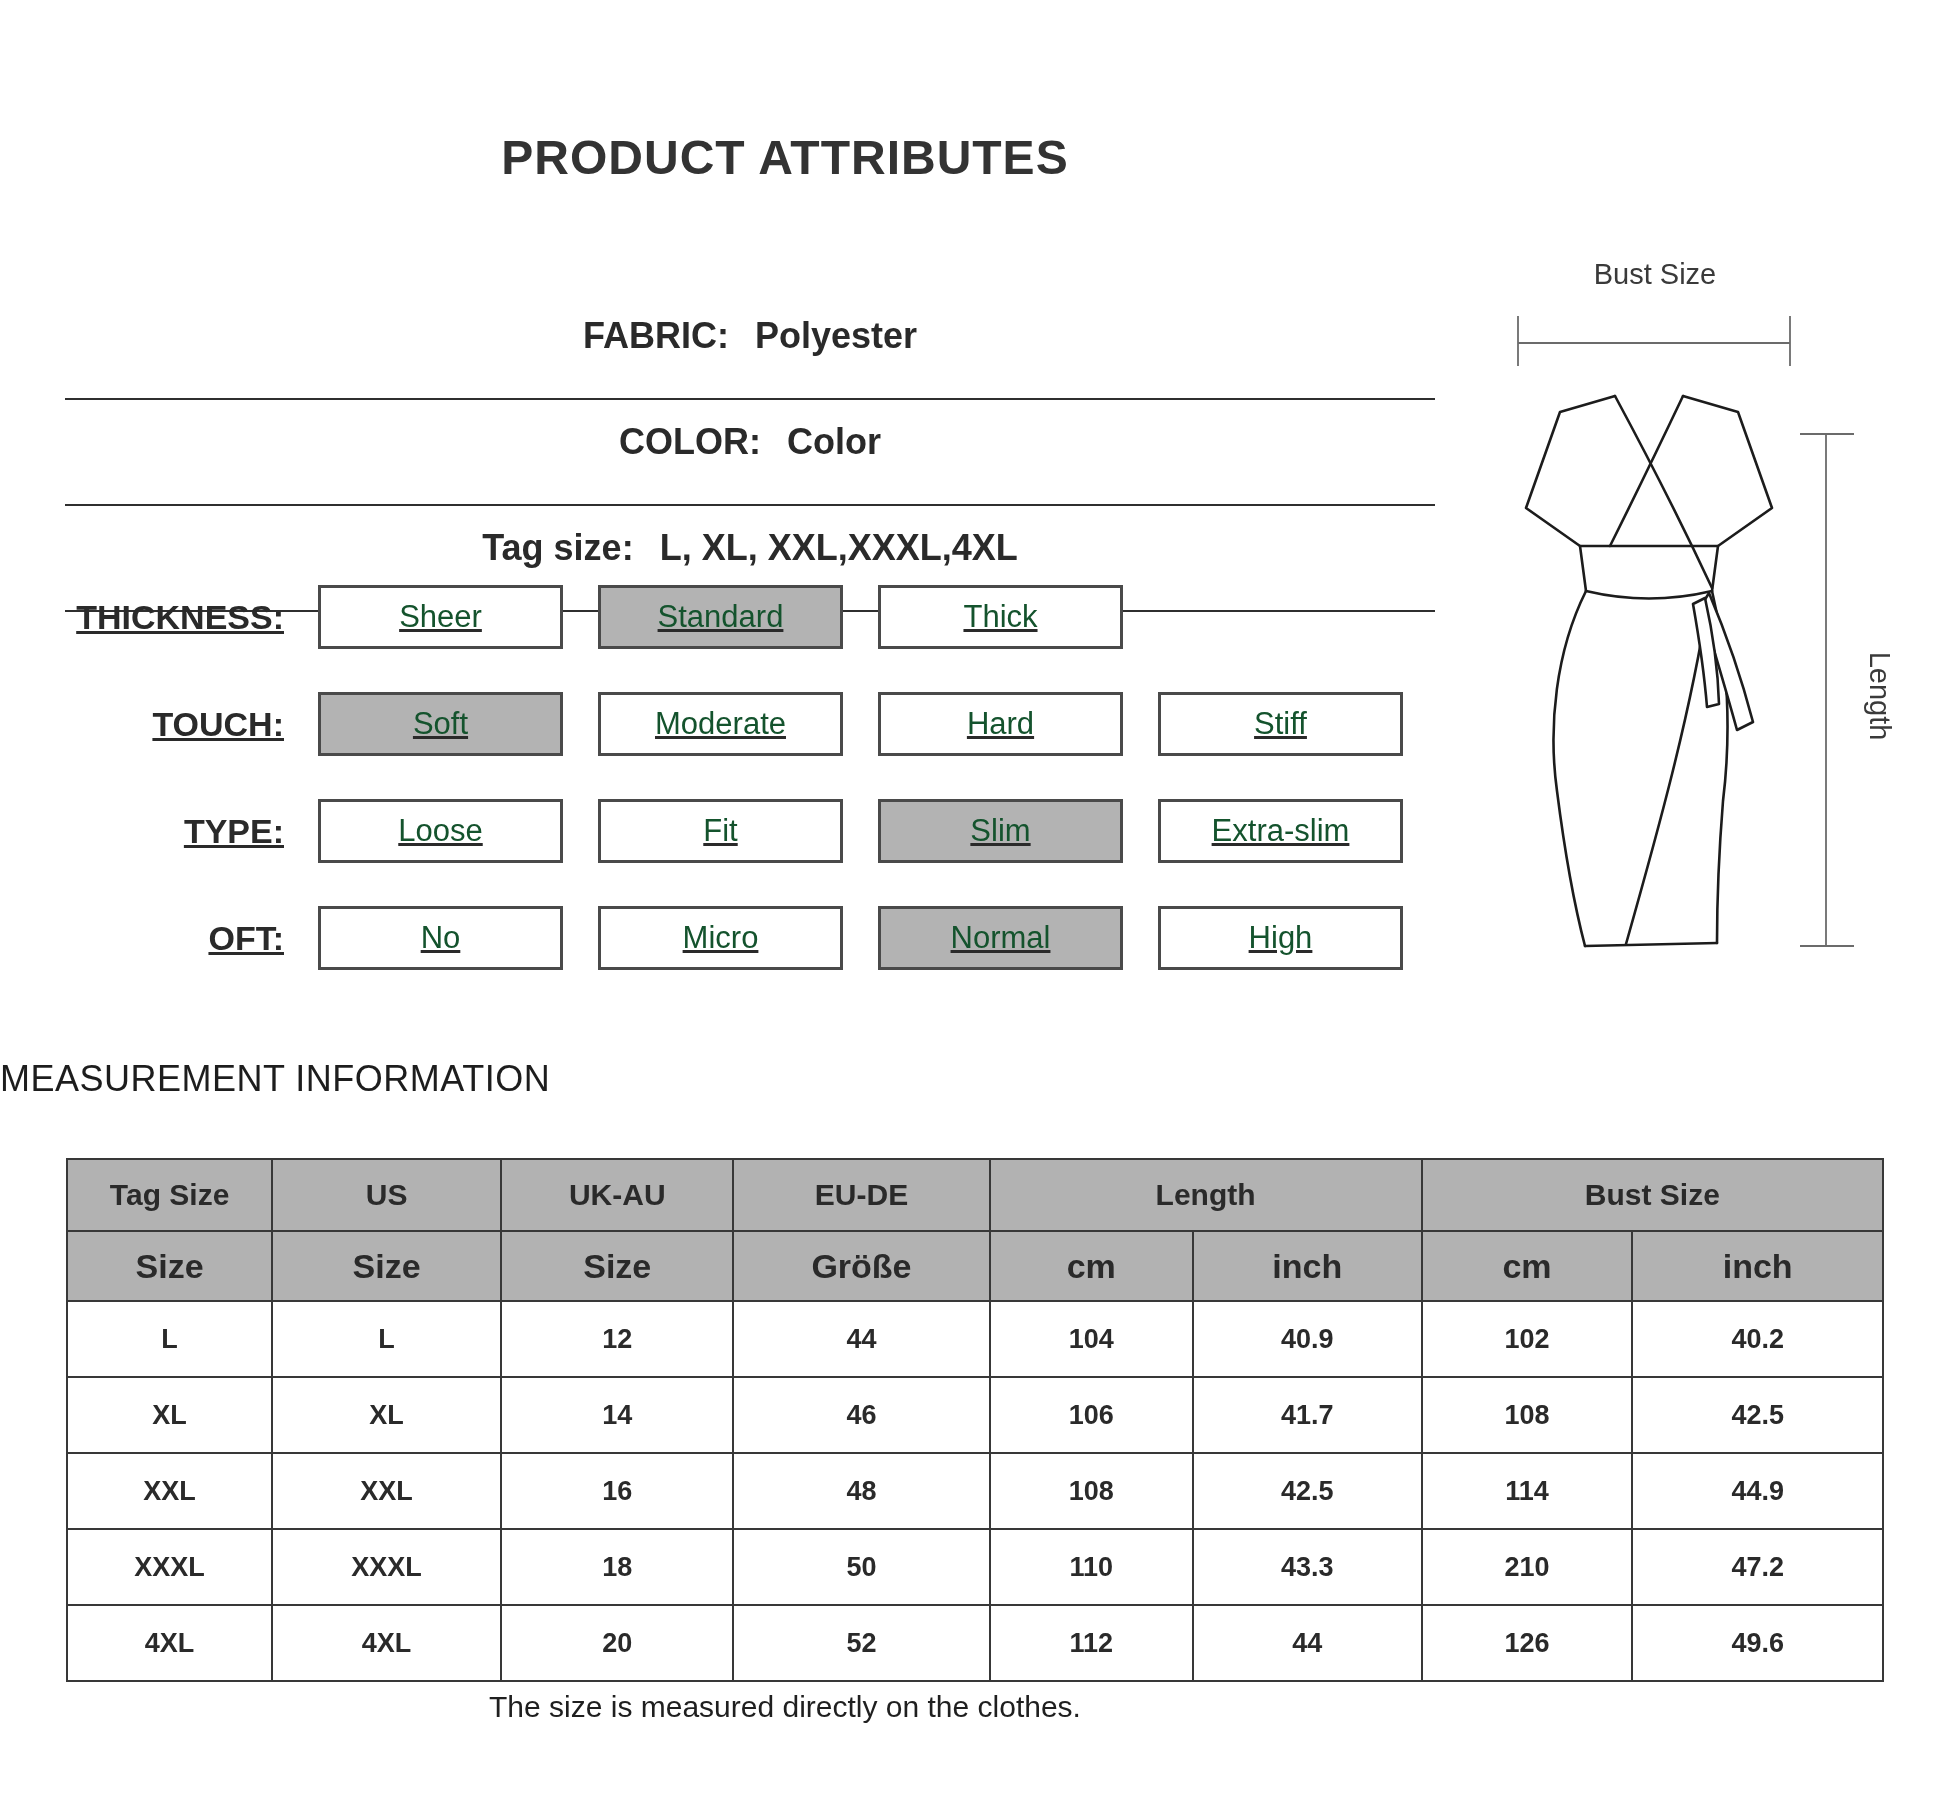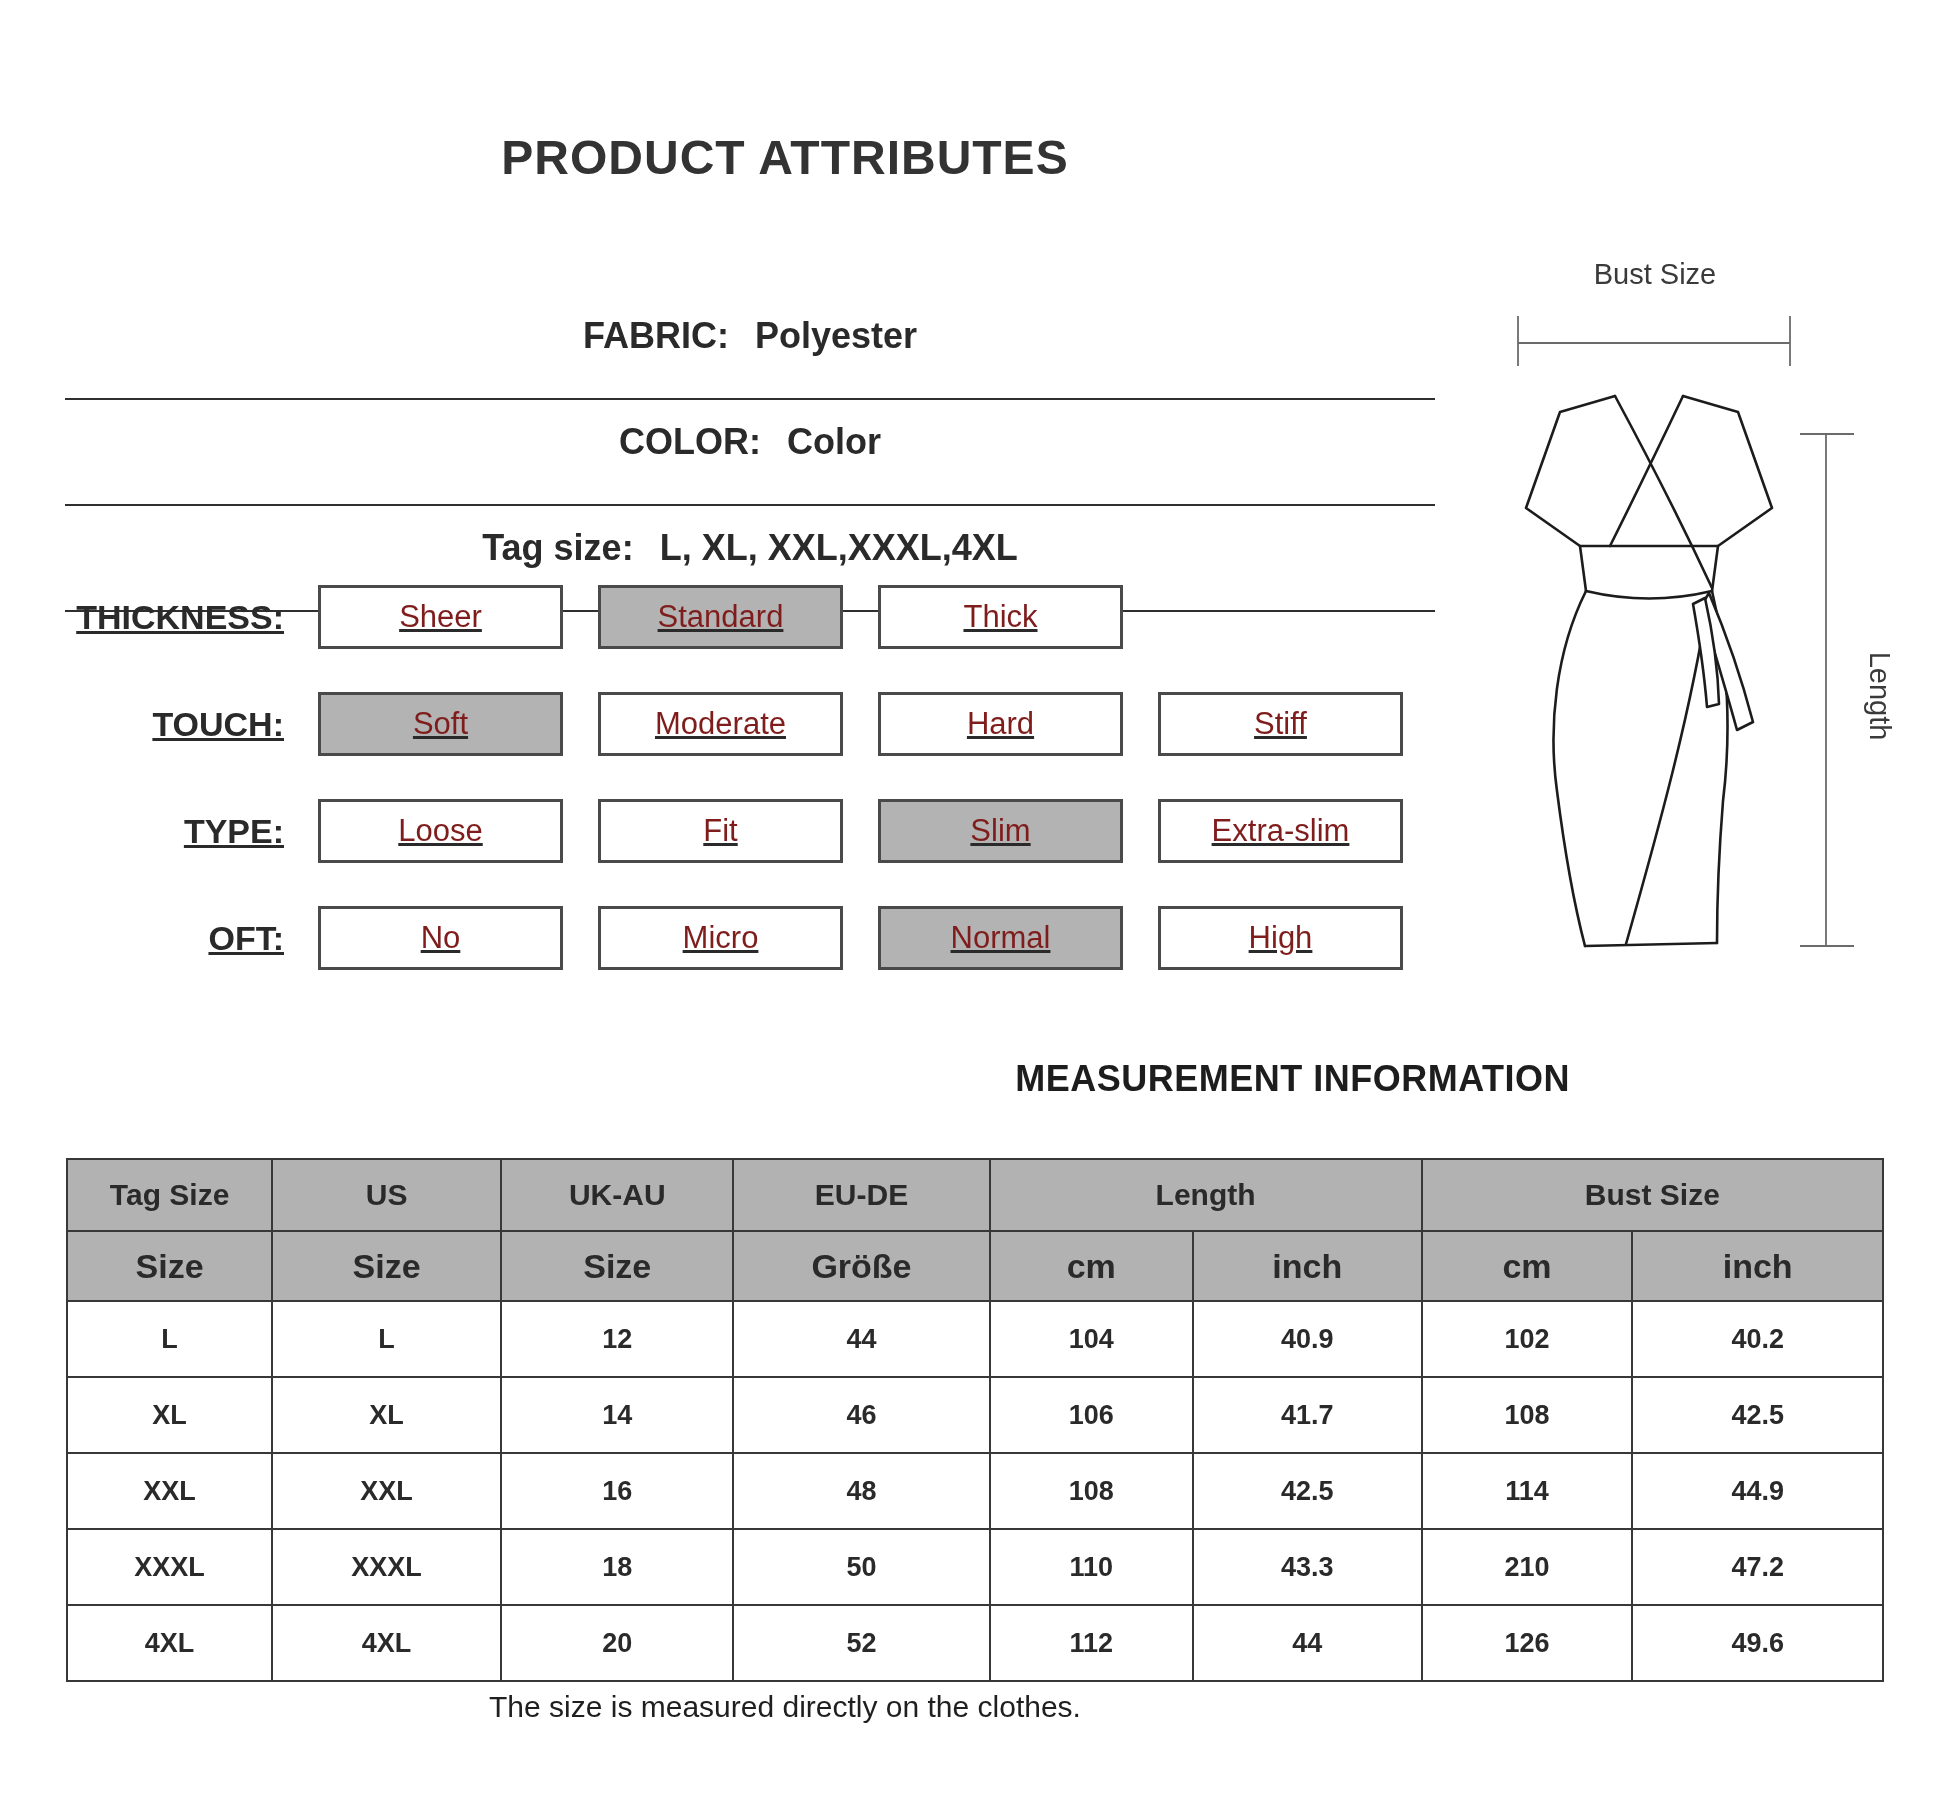--- a/index.html
+++ b/index.html
@@ -14,28 +14,28 @@
             border-bottom:2.5px solid #2f2f2f;font-size:36px;font-weight:bold;line-height:36px;justify-content:center;}
   .spec-label{white-space:nowrap;}
   .spec-value{white-space:nowrap;}
   
   .attrs{position:absolute;left:0px;top:584px;text-decoration:underline;}
   .attr-row{display:flex;align-items:center;margin-bottom:41px;height:66px;}
   .attr-label{width:318px;text-align:right;font-weight:bold;font-size:34px;padding-right:34px;
               box-sizing:border-box;white-space:nowrap;}
   .attr-options{display:flex;gap:35px;}
   .opt-box{width:245px;height:64px;box-sizing:border-box;border:3px solid #4a4a4a;background:#fff;
-           display:flex;align-items:center;justify-content:center;font-size:31px;color:#7f1d1d;}
+           display:flex;align-items:center;justify-content:center;font-size:31px;color:#14532d;}
   .opt-box.selected{background:#b3b3b3;}
   
   .diagram{position:absolute;left:1458px;top:246px;width:440px;height:724px;}
   .diagram svg{display:block;}
   
-  .meas-title{position:absolute;top:1058px;left:0;width:1570px;text-align:right;
-              font-size:36px;font-weight:bold;letter-spacing:0.5px;color:#1d1d1d;}
+  .meas-title{position:absolute;top:1058px;left:0;width:1570px;text-align:left;
+              font-size:36px;font-weight:normal;letter-spacing:0.5px;color:#1d1d1d;}
   .size-table{position:absolute;left:66px;top:1158px;width:1818px;border-collapse:collapse;
               table-layout:fixed;padding-left:27px;}
   .size-table th,.size-table td{border:2.5px solid #383838;text-align:center;vertical-align:middle;
               font-weight:bold;color:#2a2a2a;padding:0;}
   .size-table thead tr.grp th{height:70px;background:#b2b2b2;font-size:30px;}
   .size-table thead tr.sub th{height:68px;background:#b2b2b2;font-size:34px;}
   .size-table tbody td{height:74px;background:#fff;font-size:27px;}
   .size-note{position:absolute;top:1690px;left:0;width:1570px;text-align:center;
              font-size:30px;font-weight:normal;color:#1f1f1f;}
 </style>

